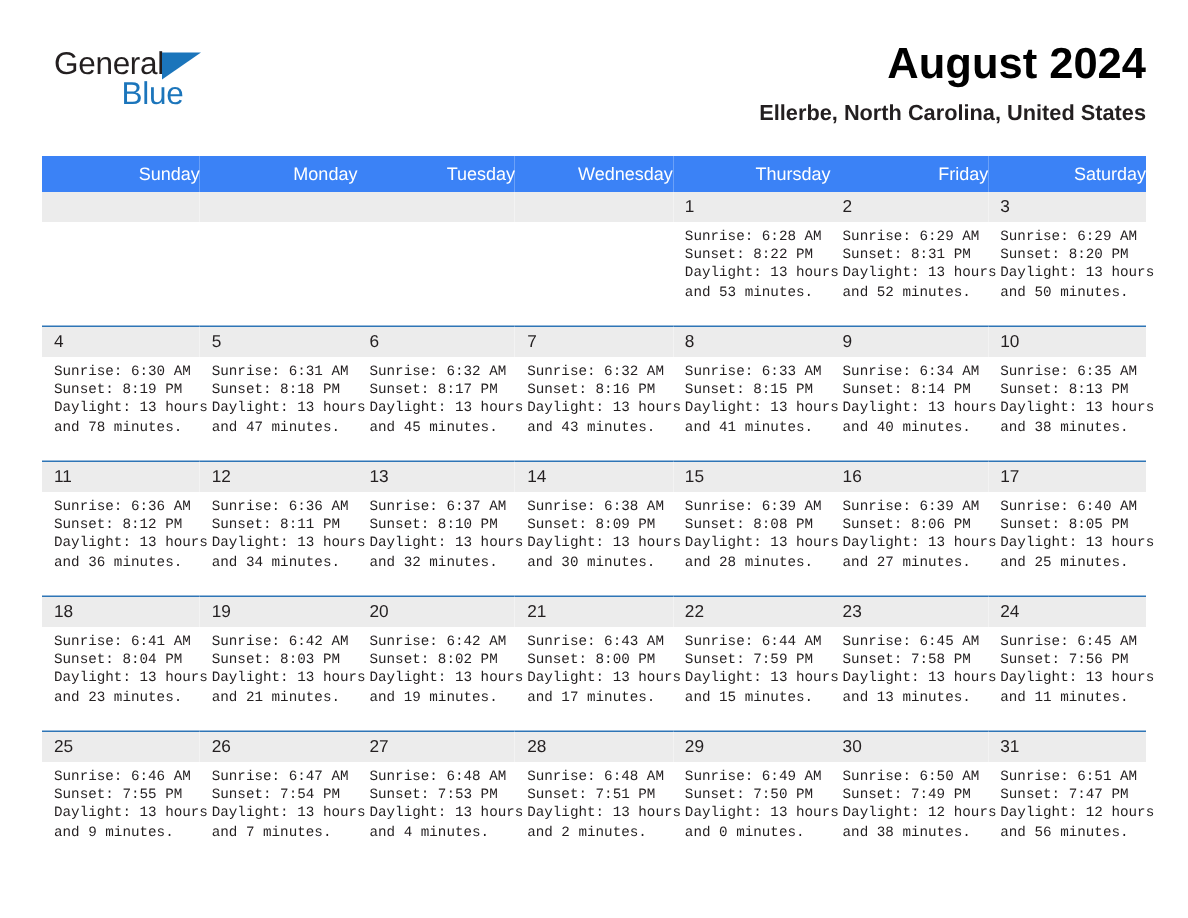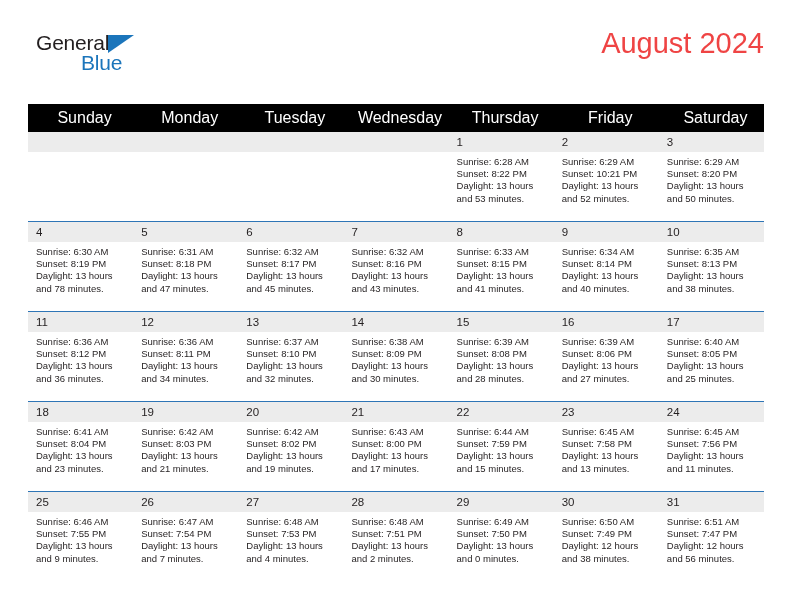--- a/index.html
+++ b/index.html
@@ -67,22 +67,22 @@
 
   .title-block {
     position: absolute;
     right: 0;
     top: 0;
     text-align: right;
     width: 480px;
   }
   .month-title {
     font-size: 29px;
-    font-weight: normal;
-    color: #ef4444;
+    font-weight: bold;
+    color: #000000;
     line-height: 34px;
     white-space: nowrap;
   }
   .location {
     margin-top: 8px;
     font-size: 14.5px;
     font-weight: bold;
     color: #231f20;
     line-height: 17px;
     white-space: nowrap;
@@ -96,25 +96,25 @@
     width: 736px;
   }
   table.cal {
     border-collapse: collapse;
     table-layout: fixed;
     width: 736px;
   }
   table.cal col { width: 105.14px; }
 
   thead th {
-    background: #000000;
+    background: #3b82f6;
     color: #ffffff;
-    font-size: 16px;
+    font-size: 12px;
     font-weight: normal;
-    text-align: center;
+    text-align: right;
     padding: 5px 0 5px 8px;
     height: 11px;
     border: none;
   }
 
   tbody tr.week {
     border-top: 1px solid #2e75b6;
   }
   tbody tr.week:first-child {
     border-top: none;
@@ -138,40 +138,42 @@
   }
   td.day.empty .daynum {
     background: #ececec;
     color: transparent;
   }
   td.day .info {
     padding: 4px 7px 0 8px;
     font-size: 9.5px;
     line-height: 12.2px;
     color: #231f20;
+    font-family: Liberation Mono, monospace;
   }
   td.day .info div {
     white-space: nowrap;
   }
 </style>
 </head>
 <body>
 
 <div class="page">
 
   <div class="header">
 
     <div class="logo">
       <span class="logo-general">General</span>
       <span class="logo-tri"></span>
       <span class="logo-blue">Blue</span>
     </div>
 
     <div class="title-block">
       <div class="month-title">August 2024</div>
+      <div class="location">Ellerbe, North Carolina, United States</div>
     </div>
 
   </div>
 
   <div class="calendar">
     <table class="cal">
       <colgroup>
         <col>
           <col>
           <col>
@@ -236,21 +238,21 @@
               <div>Sunrise: 6:28 AM</div>
               <div>Sunset: 8:22 PM</div>
               <div>Daylight: 13 hours</div>
               <div>and 53 minutes.</div>
             </div>
           </td>
           <td class="day">
             <span class="daynum">2</span>
             <div class="info">
               <div>Sunrise: 6:29 AM</div>
-              <div>Sunset: 10:21 PM</div>
+              <div>Sunset: 8:31 PM</div>
               <div>Daylight: 13 hours</div>
               <div>and 52 minutes.</div>
             </div>
           </td>
           <td class="day">
             <span class="daynum">3</span>
             <div class="info">
               <div>Sunrise: 6:29 AM</div>
               <div>Sunset: 8:20 PM</div>
               <div>Daylight: 13 hours</div>

